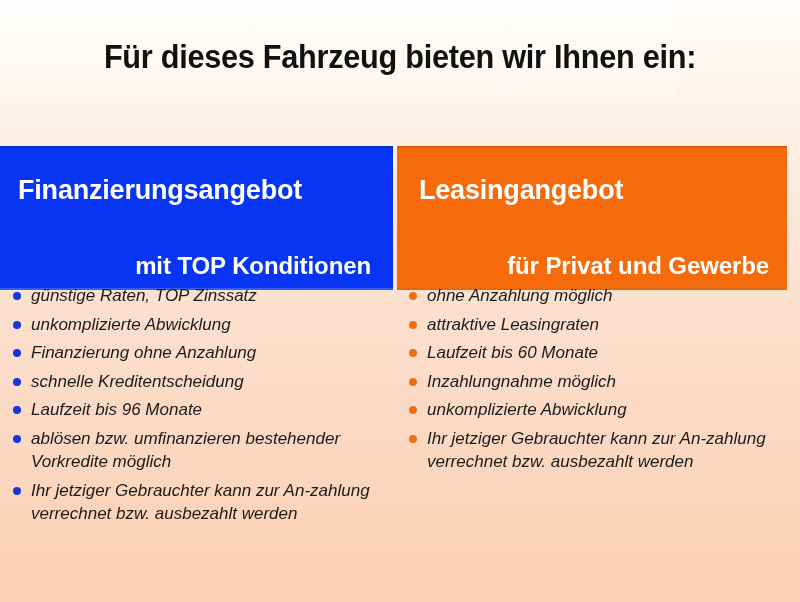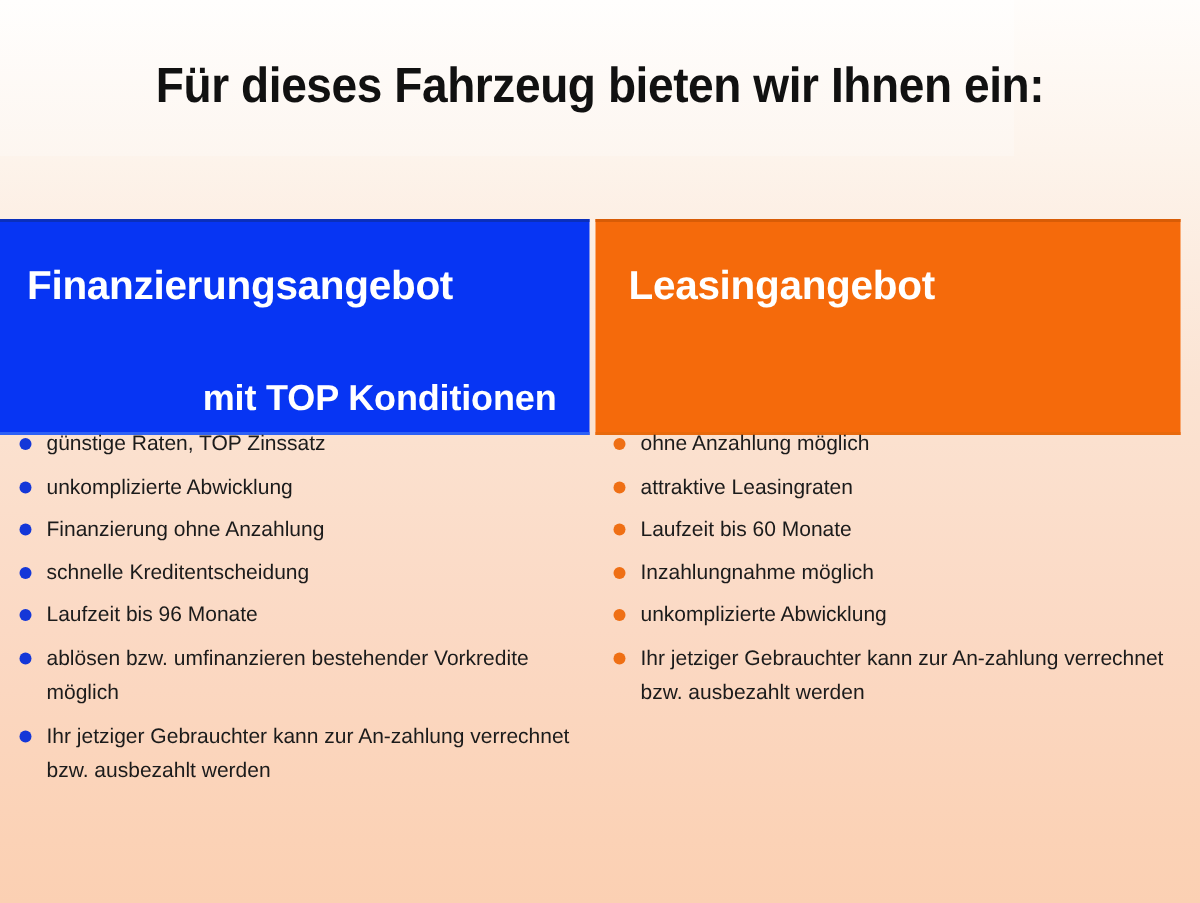--- a/index.html
+++ b/index.html
@@ -107,23 +107,24 @@
     padding: 0;
     list-style: none;
   }
   #benefits-finance { left: 10px; width: 380px; }
   #benefits-leasing { left: 406px; width: 384px; }
 
   .benefit-item {
     position: relative;
     padding-left: 21px;
     margin-bottom: 5px;
-    font-size: 14px;
+    font-size: 17px;
     line-height: 23.5px;
     color: #1b1b1b;
+    font-style: italic;
   }
   .bullet {
     position: absolute;
     left: 3px;
     top: 8px;
     width: 8px;
     height: 8px;
     border-radius: 50%;
     display: block;
   }
@@ -140,20 +141,21 @@
     <div id="page-title">Für dieses Fahrzeug bieten wir Ihnen ein:</div>
   </div>
 
   <div class="panel" id="panel-finance">
     <div class="panel-heading">Finanzierungsangebot</div>
     <div class="panel-subheading">mit TOP Konditionen</div>
   </div>
 
   <div class="panel" id="panel-leasing">
     <div class="panel-heading">Leasingangebot</div>
+    <div class="panel-subheading">für Privat und Gewerbe</div>
   </div>
 
   <ul class="benefits" id="benefits-finance">
       <li class="benefit-item">
         <span class="bullet"></span>
         <span class="benefit-text">günstige Raten, TOP Zinssatz</span>
       </li>
       <li class="benefit-item">
         <span class="bullet"></span>
         <span class="benefit-text">unkomplizierte Abwicklung</span>

